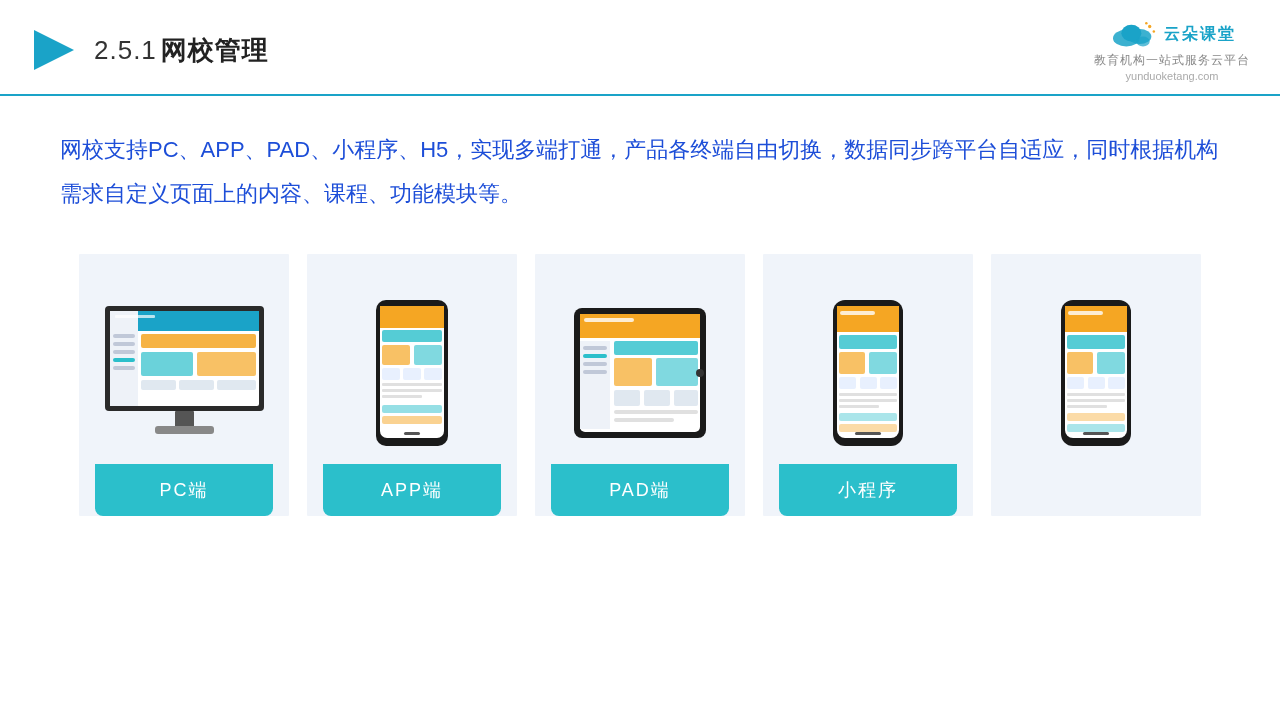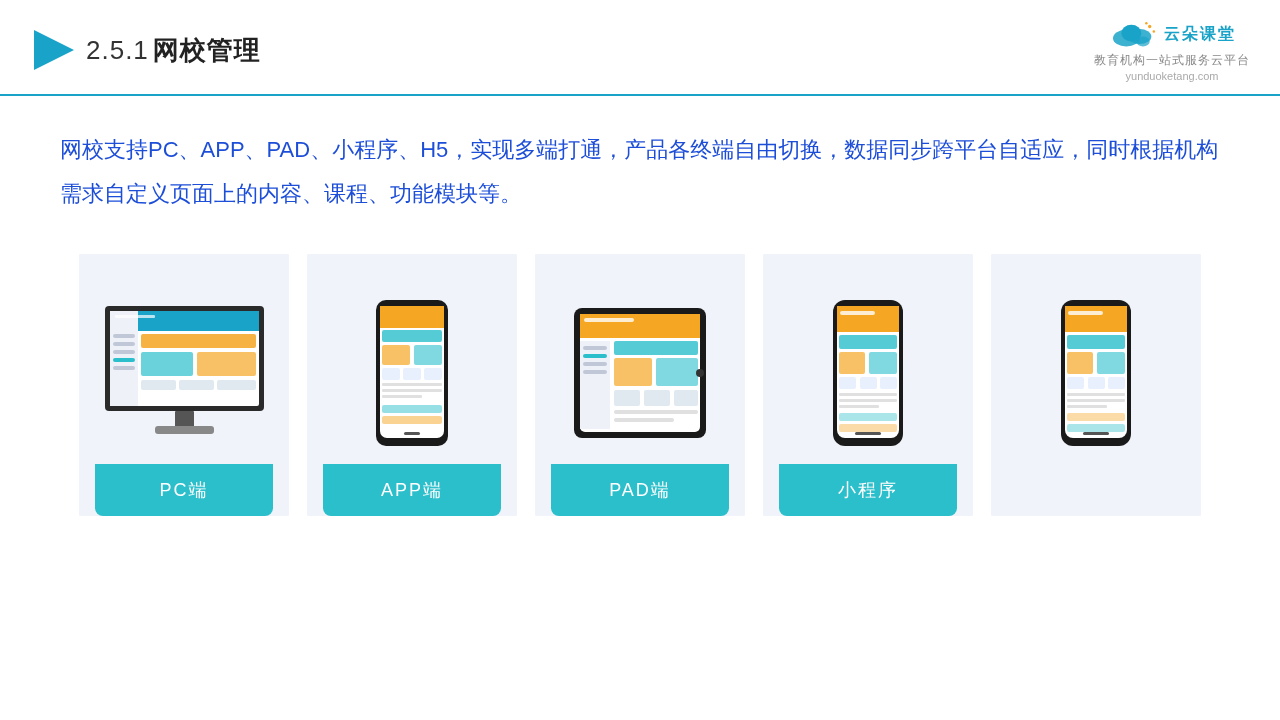--- a/index.html
+++ b/index.html
@@ -18,21 +18,21 @@
       align-items: center;
       justify-content: space-between;
       padding: 18px 30px 12px 30px;
       border-bottom: 2px solid #1aa3c8;
       position: relative;
     }
 
     .header-left {
       display: flex;
       align-items: center;
-      gap: 8px;
+      gap: 16px;
     }
 
     .play-icon {
       width: 48px;
       height: 48px;
     }
 
     .page-title {
       font-size: 26px;
       font-weight: 700;

